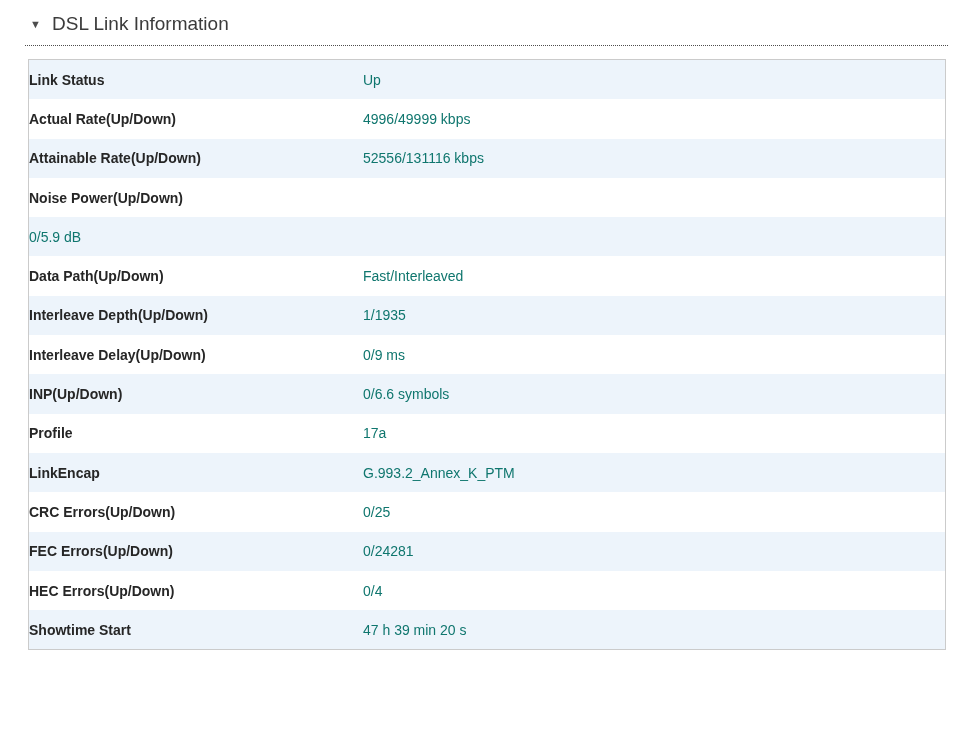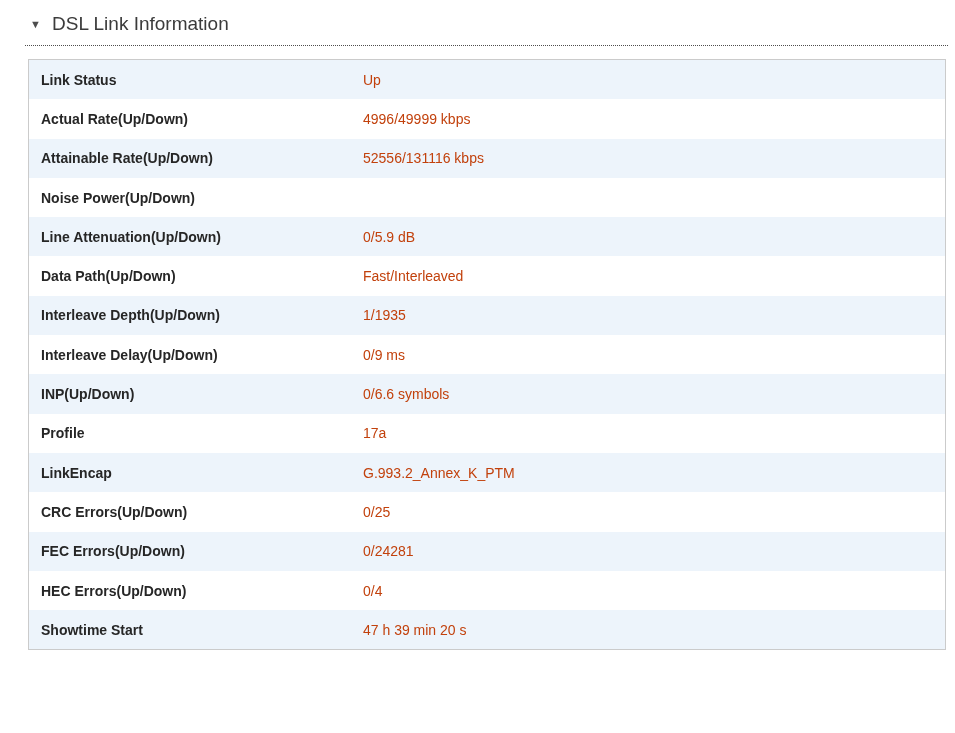--- a/index.html
+++ b/index.html
@@ -49,31 +49,31 @@
     display: flex;
     align-items: center;
     height: 39.3px;
     background: #ffffff;
   }
   .row:nth-child(odd) {
     background: #edf4fb;
   }
   .cell-label {
     width: 334px;
-    padding-left: 12px;
+    padding-left: 0;
     font-size: 14px;
     font-weight: bold;
     color: #262626;
     flex: 0 0 auto;
     white-space: nowrap;
   }
   .cell-value {
     flex: 1 1 auto;
     font-size: 14px;
-    color: #c2410c;
+    color: #0f766e;
     white-space: nowrap;
   }
 </style>
 </head>
 <body>
 
 <div class="section-header">
   <span class="collapse-icon">▼</span>
   <span class="section-title">DSL Link Information</span>
 </div>
@@ -90,21 +90,20 @@
     <div class="cell-value">4996/49999 kbps</div>
   </div>
   <div class="row">
     <div class="cell-label">Attainable Rate(Up/Down)</div>
     <div class="cell-value">52556/131116 kbps</div>
   </div>
   <div class="row">
     <div class="cell-label">Noise Power(Up/Down)</div>
   </div>
   <div class="row">
-    <div class="cell-label">Line Attenuation(Up/Down)</div>
     <div class="cell-value">0/5.9 dB</div>
   </div>
   <div class="row">
     <div class="cell-label">Data Path(Up/Down)</div>
     <div class="cell-value">Fast/Interleaved</div>
   </div>
   <div class="row">
     <div class="cell-label">Interleave Depth(Up/Down)</div>
     <div class="cell-value">1/1935</div>
   </div>

